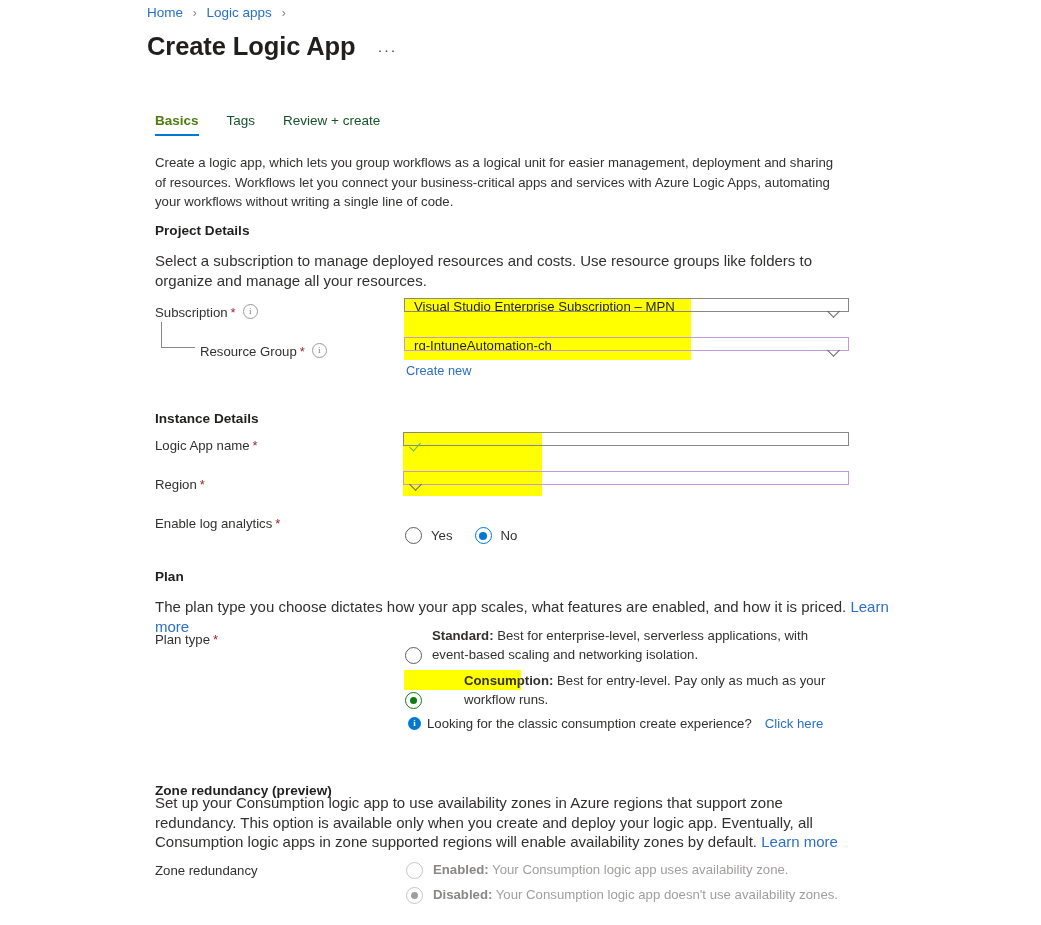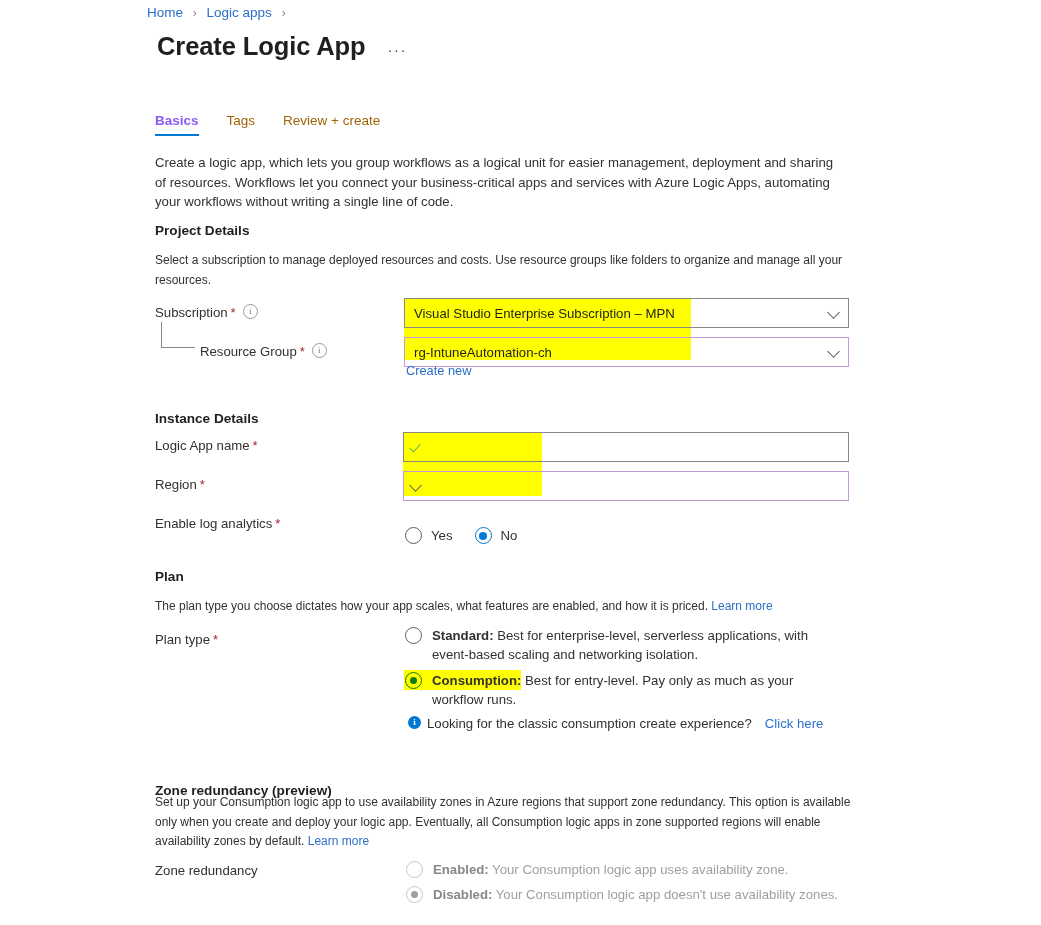--- a/index.html
+++ b/index.html
@@ -38,21 +38,21 @@
   }
   .crumb-sep {
     color: #8a8886;
     margin: 0 6px;
     font-size: 12px;
   }
 
   
   .title-row {
     position: absolute;
-    left: 157px;
+    left: 147px;
     top: 30px;
     display: flex;
     align-items: flex-end;
   }
   .page-title {
     font-size: 25.5px;
     font-weight: 600;
     color: #201f1e;
     letter-spacing: -0.1px;
     line-height: 32px;
@@ -70,30 +70,30 @@
   
   .tabs {
     position: absolute;
     left: 155px;
     top: 113px;
     display: flex;
     align-items: flex-start;
   }
   .tab {
     font-size: 13.5px;
-    color: #a16207;
+    color: #14532d;
     padding: 0 0 8px 0;
     margin-right: 28px;
     cursor: pointer;
     position: relative;
     white-space: nowrap;
   }
   .tab.active {
     font-weight: 600;
-    color: #8b5cf6;
+    color: #4d7c0f;
   }
   .tab.active::after {
     content: "";
     position: absolute;
     left: 0;
     right: 0;
     bottom: 0;
     height: 2px;
     background: #0078d4;
   }
@@ -111,21 +111,21 @@
   .section-head {
     position: absolute;
     left: 155px;
     font-size: 13.6px;
     font-weight: 600;
     color: #201f1e;
   }
   .section-desc {
     position: absolute;
     left: 155px;
-    font-size: 12px;
+    font-size: 15px;
     line-height: 19.5px;
     color: #323130;
     width: 700px;
   }
   .field-label {
     position: absolute;
     font-size: 13.2px;
     color: #323130;
     white-space: nowrap;
   }
@@ -189,25 +189,24 @@
   .hl {
     position: absolute;
     background: #ffff00;
     z-index: 1;
   }
 
   
   .ctrl {
     position: absolute;
     box-sizing: border-box;
-    height: 30px;
+    height: 14px;
     background: transparent;
     z-index: 2;
     display: flex;
-    align-items: center;
     gap: 29px;
   }
   .ctrl-border-grey { border: 1px solid #8a8886; }
   .ctrl-border-purple { border: 1px solid #c49bd6; }
   .ctrl-text {
     font-size: 13.2px;
     color: #201f1e;
     padding-left: 9px;
     white-space: nowrap;
     flex: 1;
@@ -254,21 +253,21 @@
     border-left: 1px solid #8a8886;
     border-bottom: 1px solid #8a8886;
     width: 33px;
     height: 25px;
   }
 
   
   .radio-row {
     position: absolute;
     display: flex;
-    align-items: flex-start;
+    align-items: flex-end;
   }
   .radio {
     width: 17px;
     height: 17px;
     border-radius: 50%;
     border: 1.4px solid #605e5c;
     box-sizing: border-box;
     flex: none;
     position: relative;
     cursor: pointer;
@@ -329,20 +328,21 @@
   }
   .radio-desc b { font-weight: 600; }
   .radio-desc.dim { color: #a19f9d; }
   .radio-desc.dim b { color: #8a8886; }
 
   .note-row {
     position: absolute;
     font-size: 13.2px;
     color: #323130;
     display: flex;
+    align-items: center;
     white-space: nowrap;
   }
 </style>
 </head>
 <body>
 
 <div class="page">
 
   <div class="breadcrumb">
     <span class="crumb-link">Home</span>
@@ -428,21 +428,21 @@
 
   <div class="radio-row" style="left:405px; top:626px;">
     <div class="radio" style="margin-top:1px;"></div>
     <div class="radio-desc">
       <b>Standard:</b><span> Best for enterprise-level, serverless applications, with event-based scaling and networking isolation.</span>
     </div>
   </div>
 
   <div class="hl" style="left:404px; top:670px; width:117px; height:20px;"></div>
 
-  <div class="radio-row" style="left:405px; top:671px; z-index:2;">
+  <div class="radio-row" style="left:405px; top:671px; z-index:2;gap:32px;">
     <div class="radio sel-green" style="margin-top:1px; background:transparent;"></div>
     <div class="radio-desc">
       <b>Consumption:</b><span> Best for entry-level. Pay only as much as your workflow runs.</span>
     </div>
   </div>
 
   <div class="note-row" style="left:408px; top:716px;">
     <span class="info-icon-filled"></span>
     <span>Looking for the classic consumption create experience?</span>
     <span class="link" style="margin-left:13px;">Click here</span>

